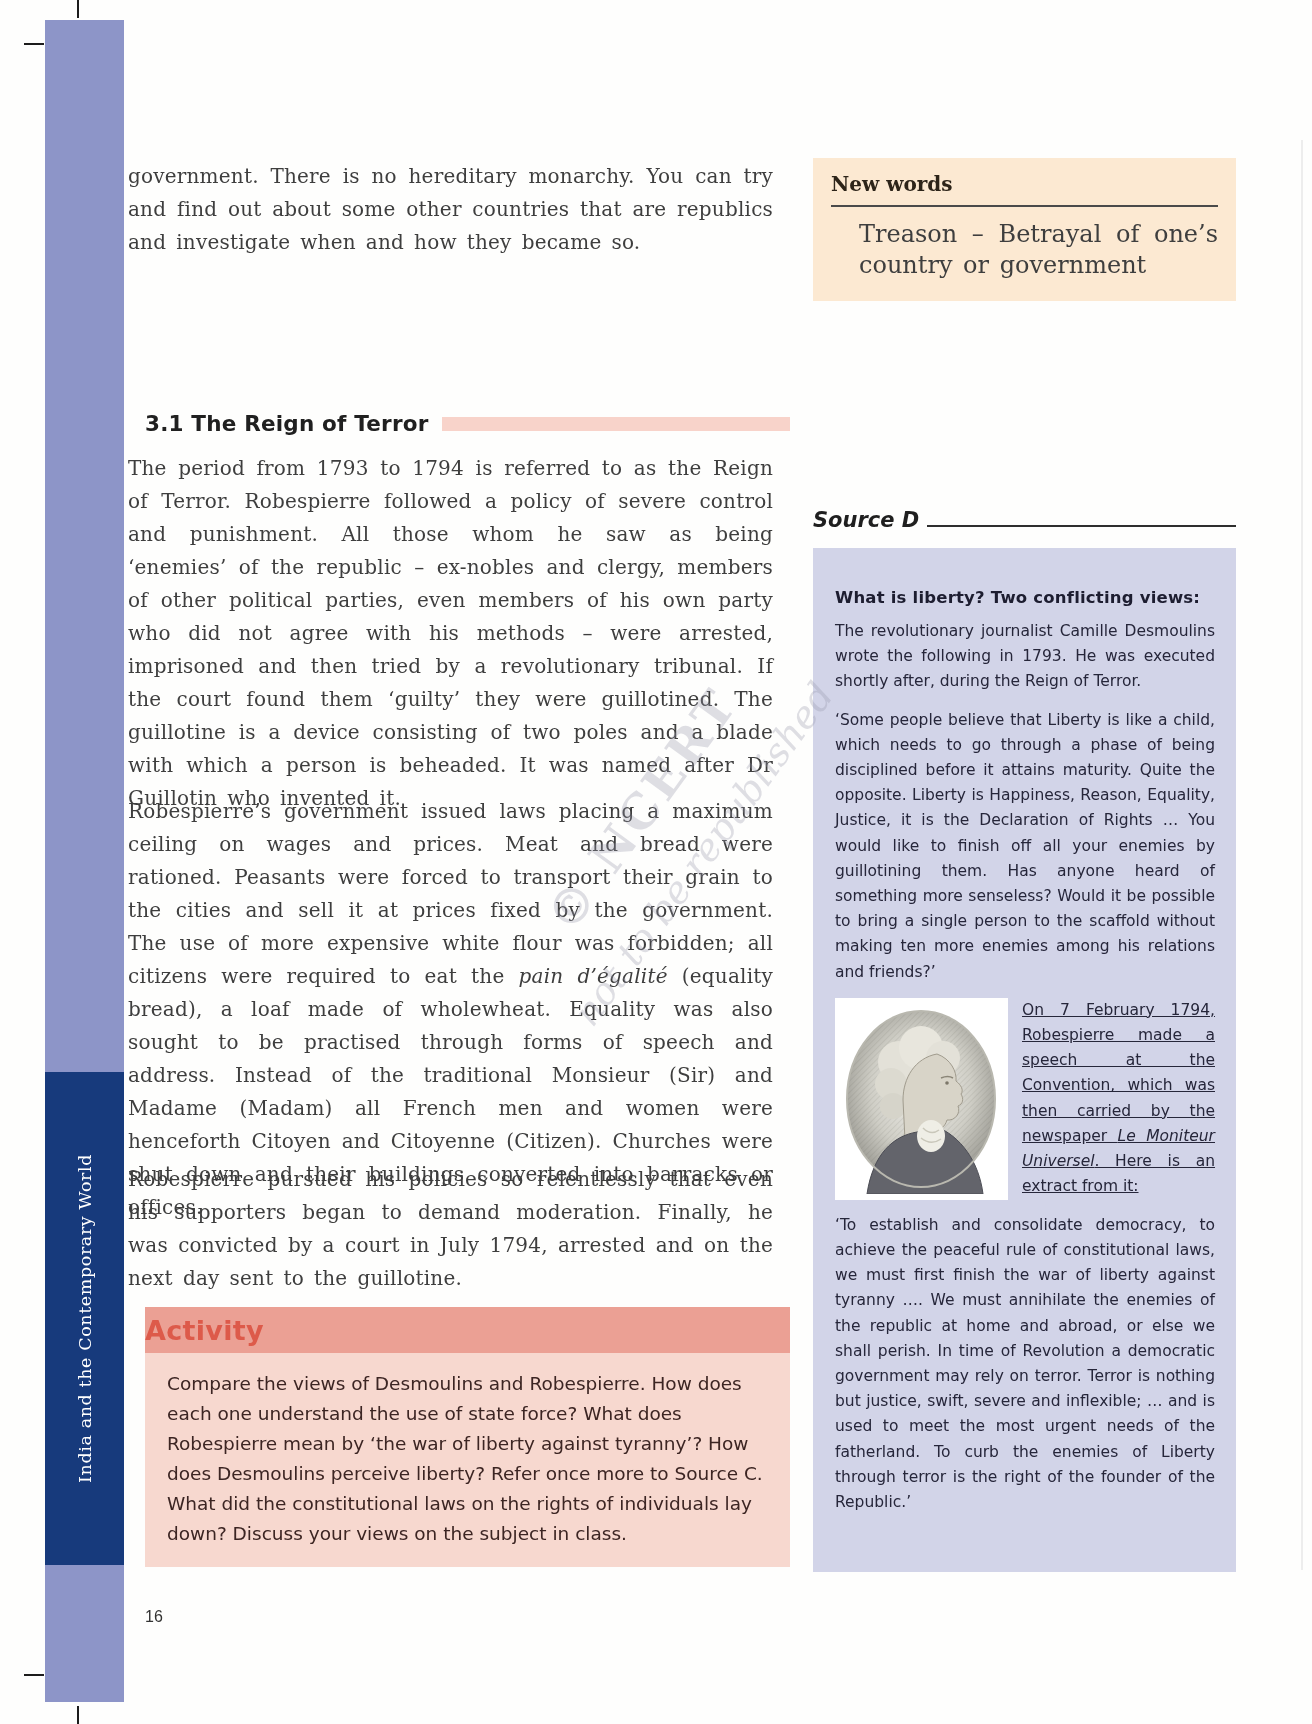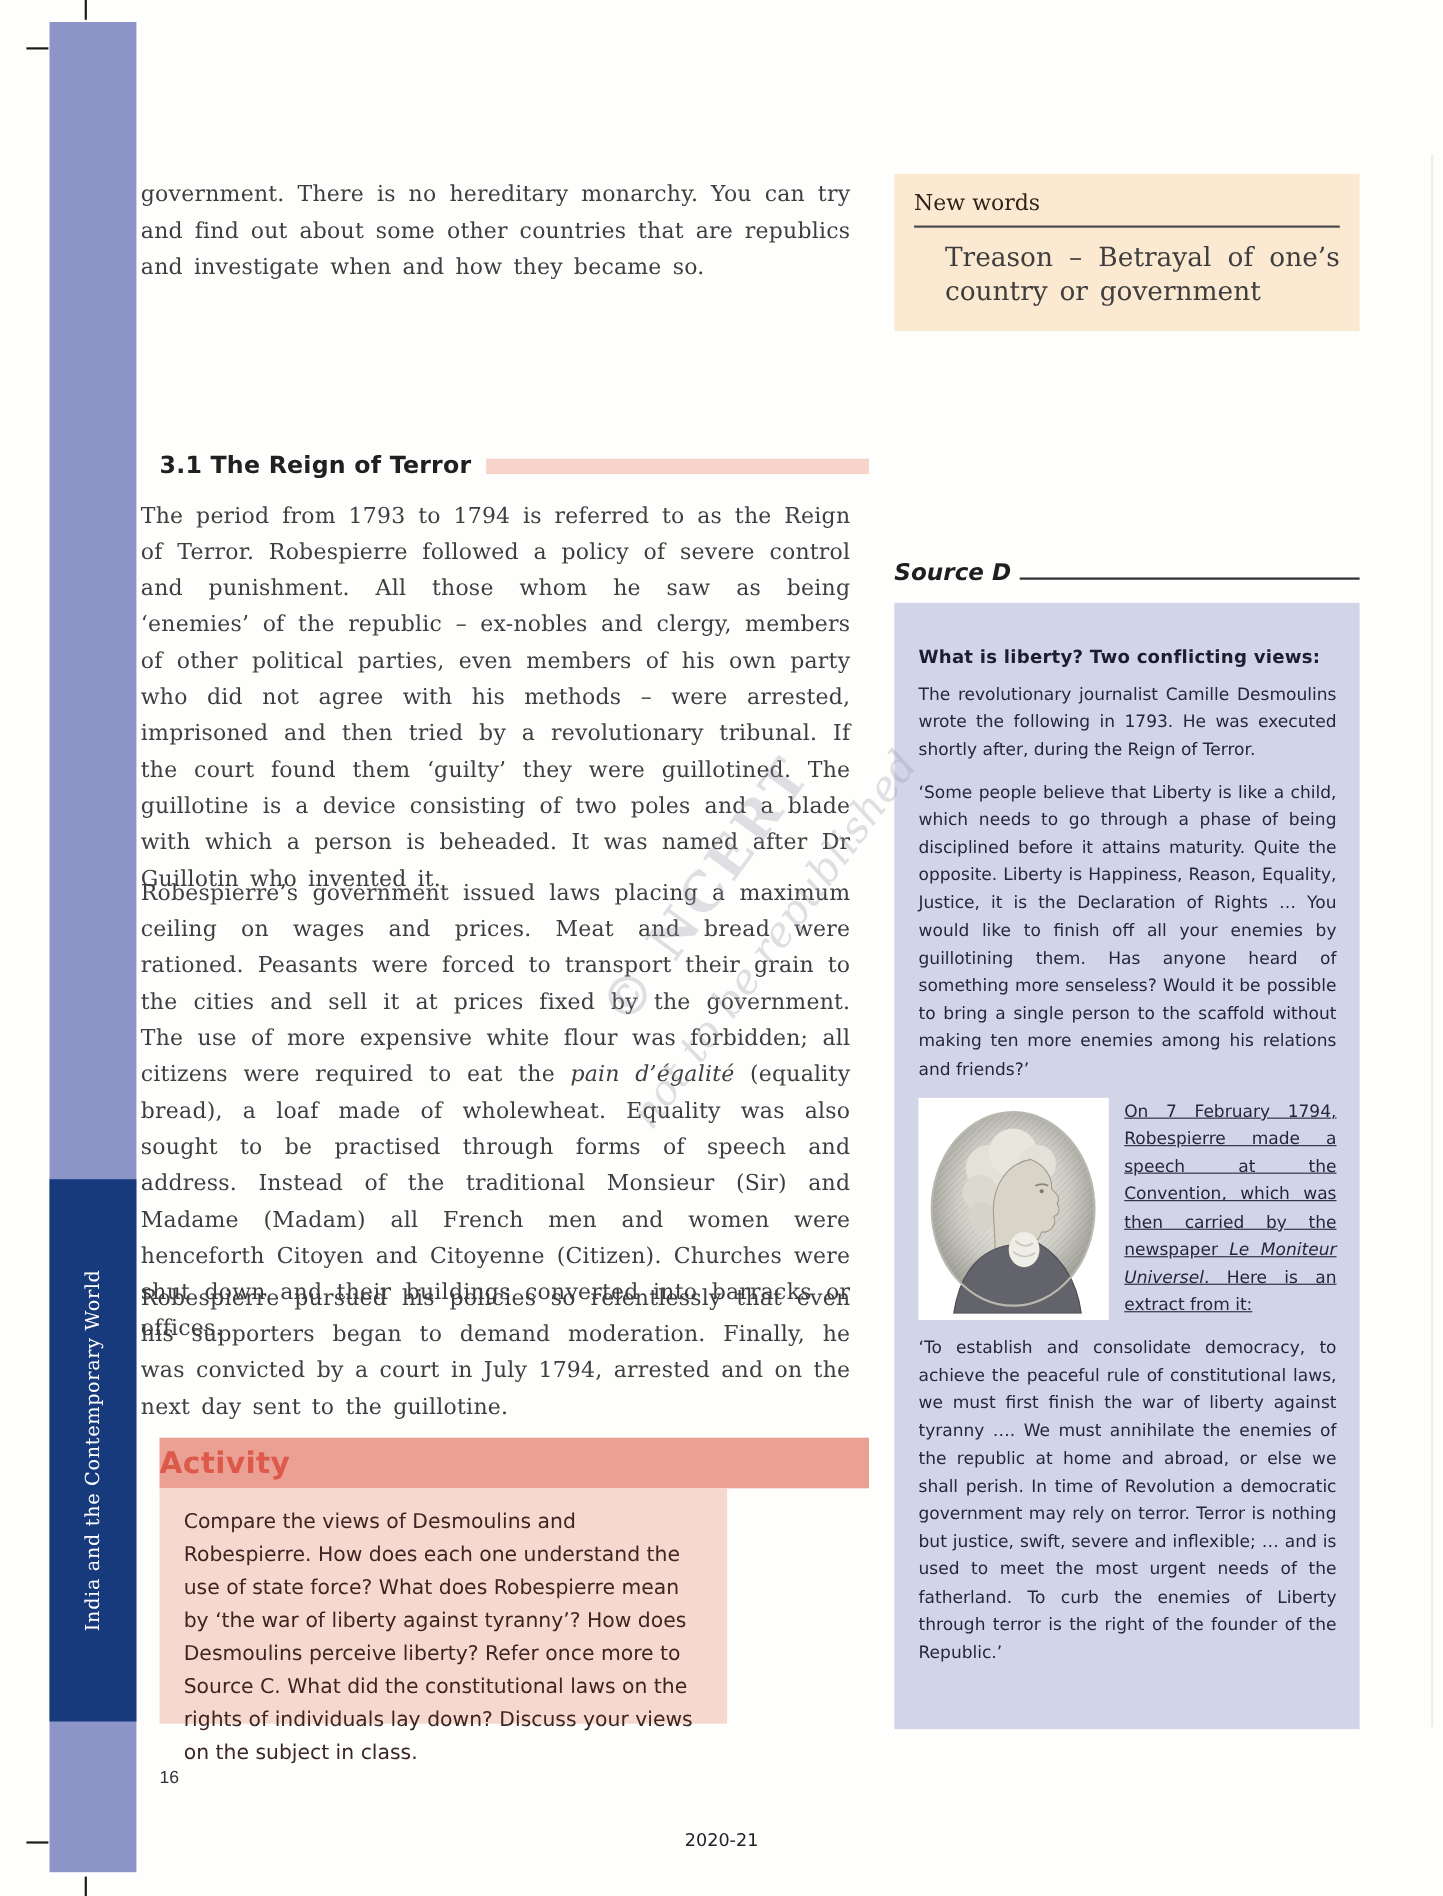--- a/index.html
+++ b/index.html
@@ -54,33 +54,33 @@
   .activity-header{
     position:absolute;left:145px;top:1307px;width:645px;height:46px;
     background:var(--activity-header-bg,#eba094);
     display:flex;align-items:center;z-index:3;
   }
   .activity-title{
     font-family:"DejaVu Sans",sans-serif;font-weight:700;font-size:27px;
     color:var(--activity-title,#dd5a4a);letter-spacing:.3px;
   }
   .activity-body{
-    position:absolute;left:145px;top:1353px;width:516px;height:214px;
+    position:absolute;left:145px;top:1353px;width:645px;height:214px;
     background:var(--activity-body-bg,#f7d8cf);
     box-sizing:border-box;padding:16px 26px 0 22px;
     font-family:"DejaVu Sans",sans-serif;font-size:18.5px;line-height:30px;color:#3c2523;
     z-index:3;
   }
   
   .newwords{
     position:absolute;left:813px;top:158px;width:423px;
     background:var(--new-words-bg,#fce9d2);
     box-sizing:border-box;padding:14px 18px 20px 18px;z-index:3;
   }
-  .nw-title{font-size:20px;font-weight:400;color:#2d2419;}
+  .nw-title{font-size:20px;font-weight:700;color:#2d2419;}
   .nw-rule{height:2px;background:#4a4a4a;margin:9px 0 12px 0;border:0;}
   .nw-entry{font-size:24px;line-height:31px;color:#3e3e3e;text-align:justify;word-spacing:3px;margin-left:28px;}
   
   .source-label-row{
     position:absolute;left:813px;top:508px;width:423px;
     display:flex;align-items:flex-end;z-index:3;
   }
   .source-label{
     font-family:"DejaVu Sans",sans-serif;font-style:italic;font-weight:700;
     font-size:21px;color:#1f1f1f;white-space:nowrap;
@@ -203,15 +203,14 @@
           <ellipse cx="80" cy="95" rx="74" ry="88" fill="none" stroke="#b9b8af" stroke-width="2"></ellipse>
         </svg>
       </div>
       <p class="caption"><span>On 7 February 1794, Robespierre made a speech at the Convention, which was then carried by the newspaper </span><i>Le Moniteur Universel</i><span>. Here is an extract from it:</span></p>
     </div>
 
     <p class="source-para">‘To establish and consolidate democracy, to achieve the peaceful rule of constitutional laws, we must first finish the war of liberty against tyranny …. We must annihilate the enemies of the republic at home and abroad, or else we shall perish. In time of Revolution a democratic government may rely on terror. Terror is nothing but justice, swift, severe and inflexible; … and is used to meet the most urgent needs of the fatherland. To curb the enemies of Liberty through terror is the right of the founder of the Republic.’</p>
   </div>
 
   <div class="pagenum">16</div>
-  <div class="footer-date">2020-21</div>
 
 </div>
 
 </body></html>

